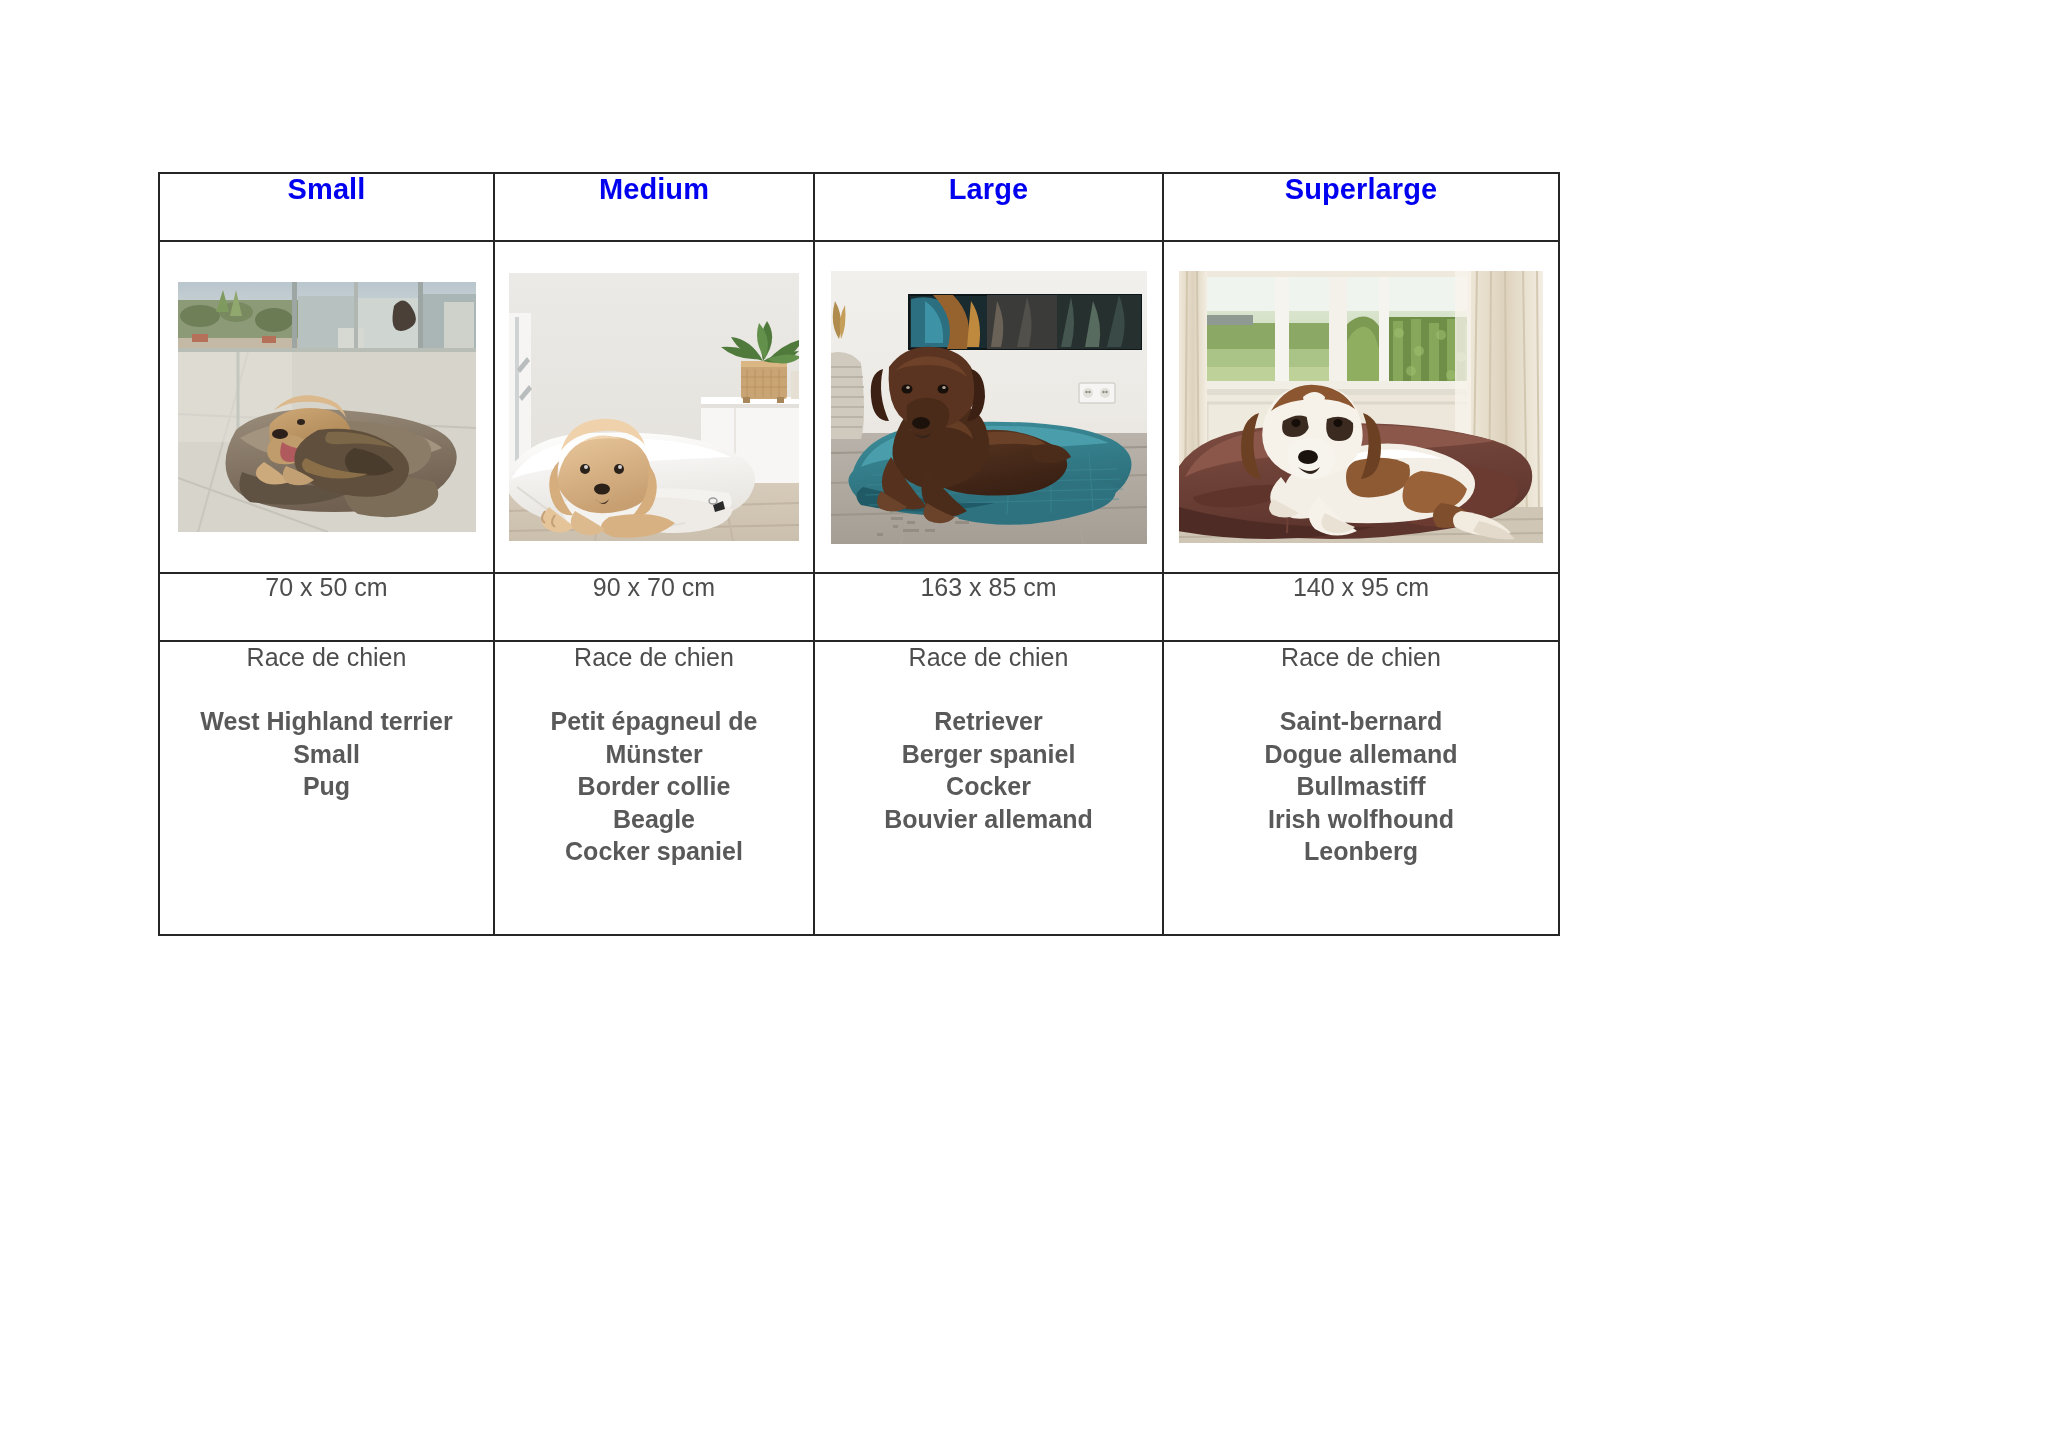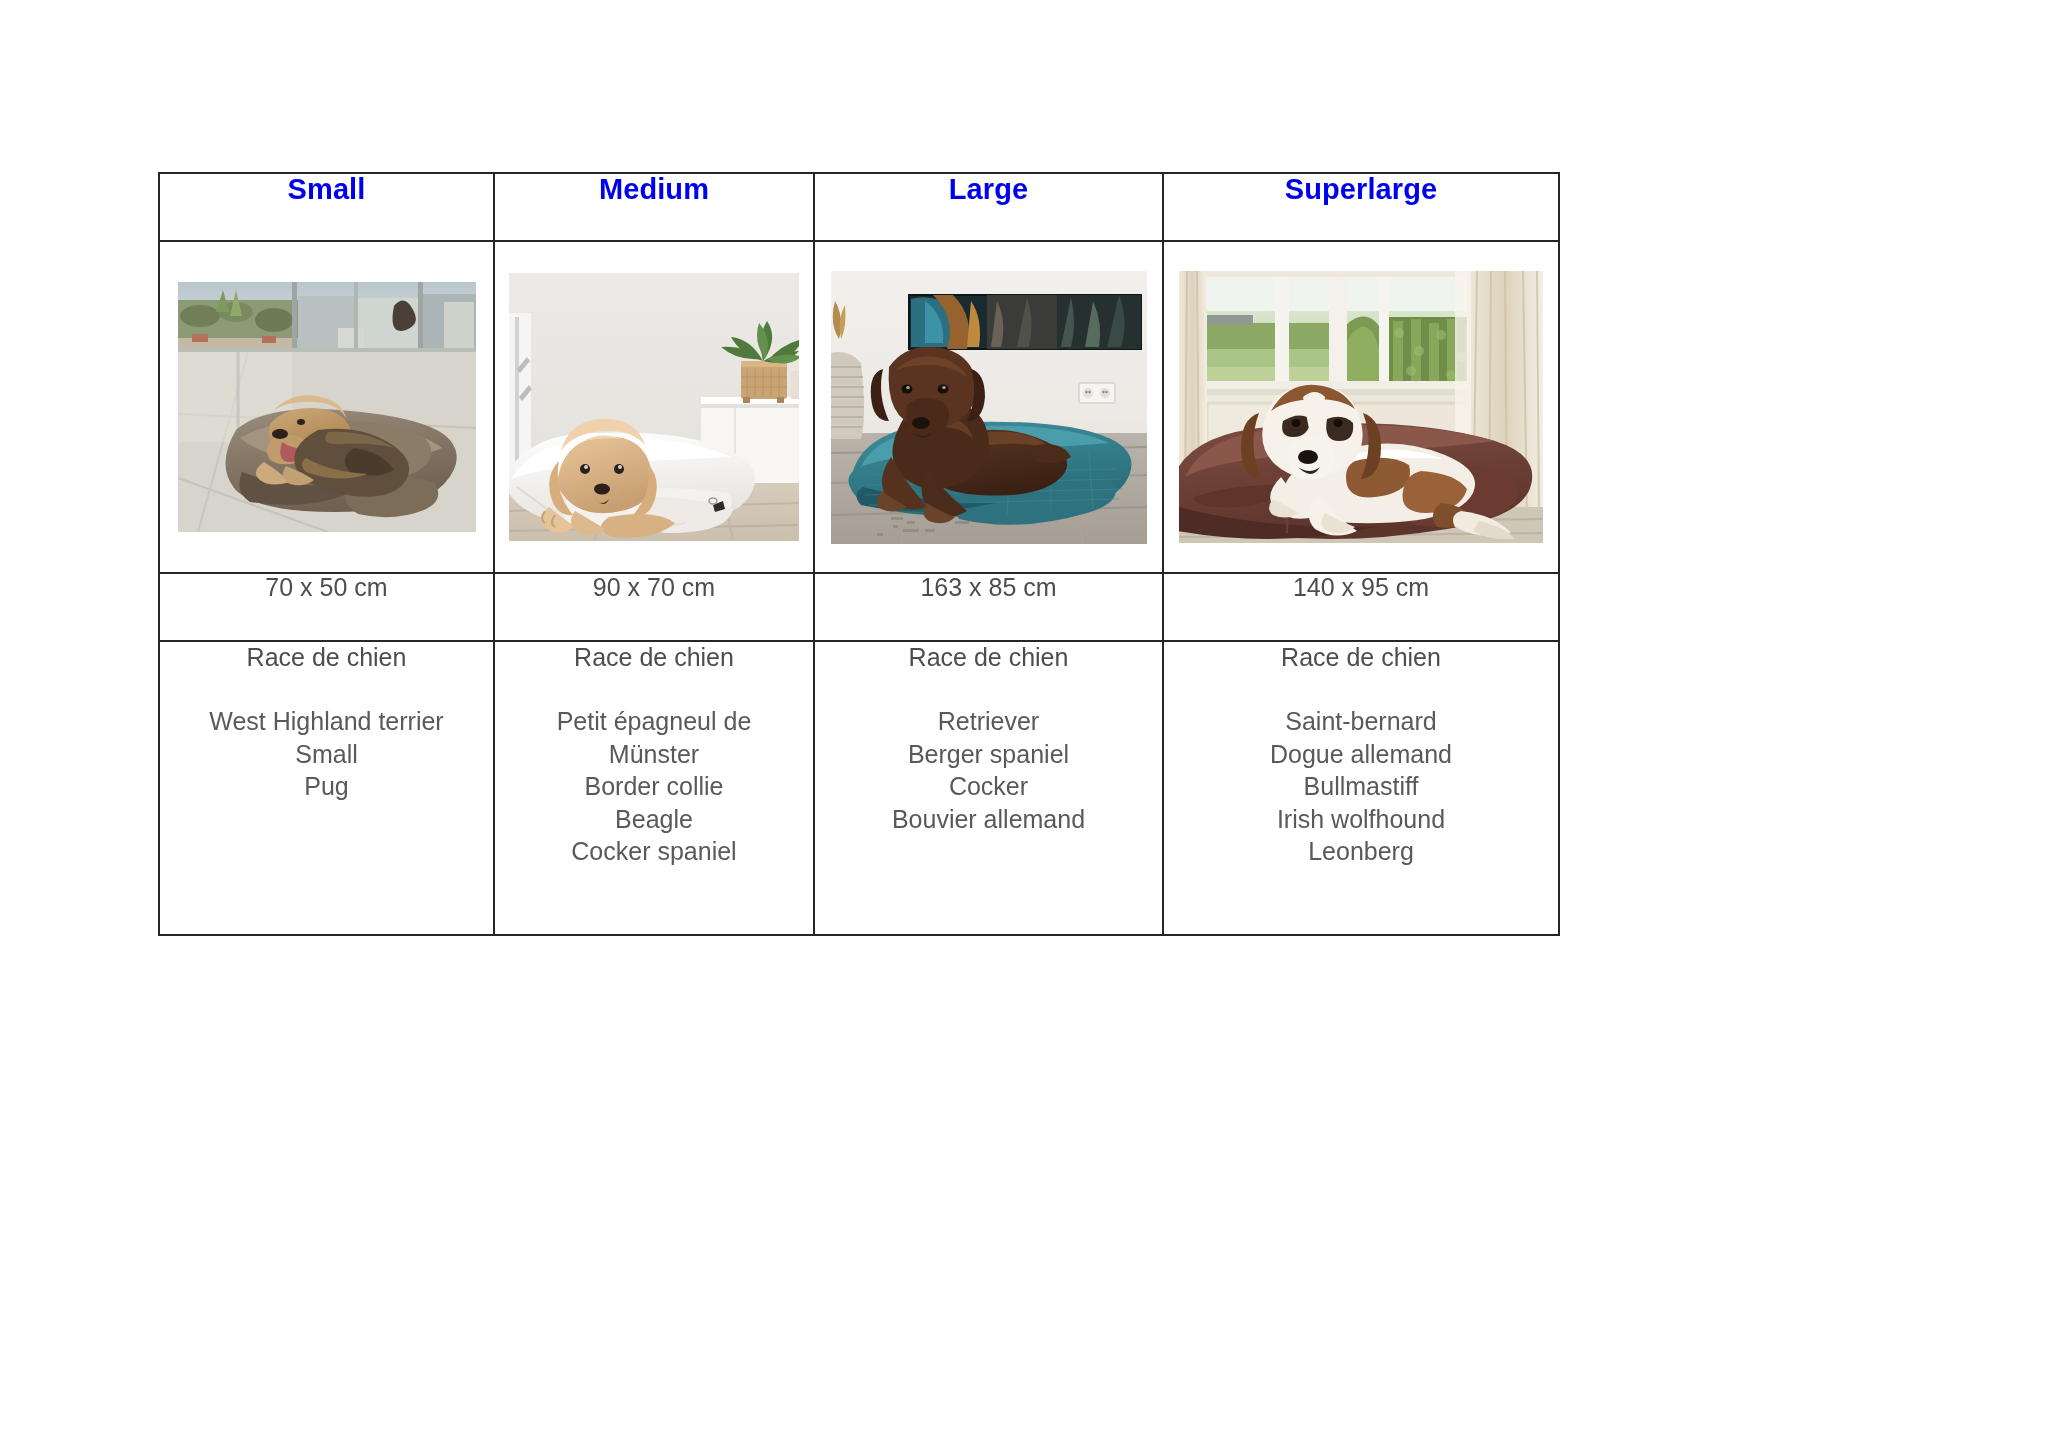--- a/index.html
+++ b/index.html
@@ -101,21 +101,21 @@
     display: block;
     font-size: 25px;
     font-weight: normal;
     color: #4d4d4d;
     line-height: 1.2;
     margin-bottom: 33px;
   }
   .breed-list {
     display: block;
     font-size: 25px;
-    font-weight: normal;
+    font-weight: bold;
     color: #595959;
     line-height: 1.30;
   }
   .breed-item { display: block; }
 </style>
 </head>
 <body>
 
 <div class="page">
 

